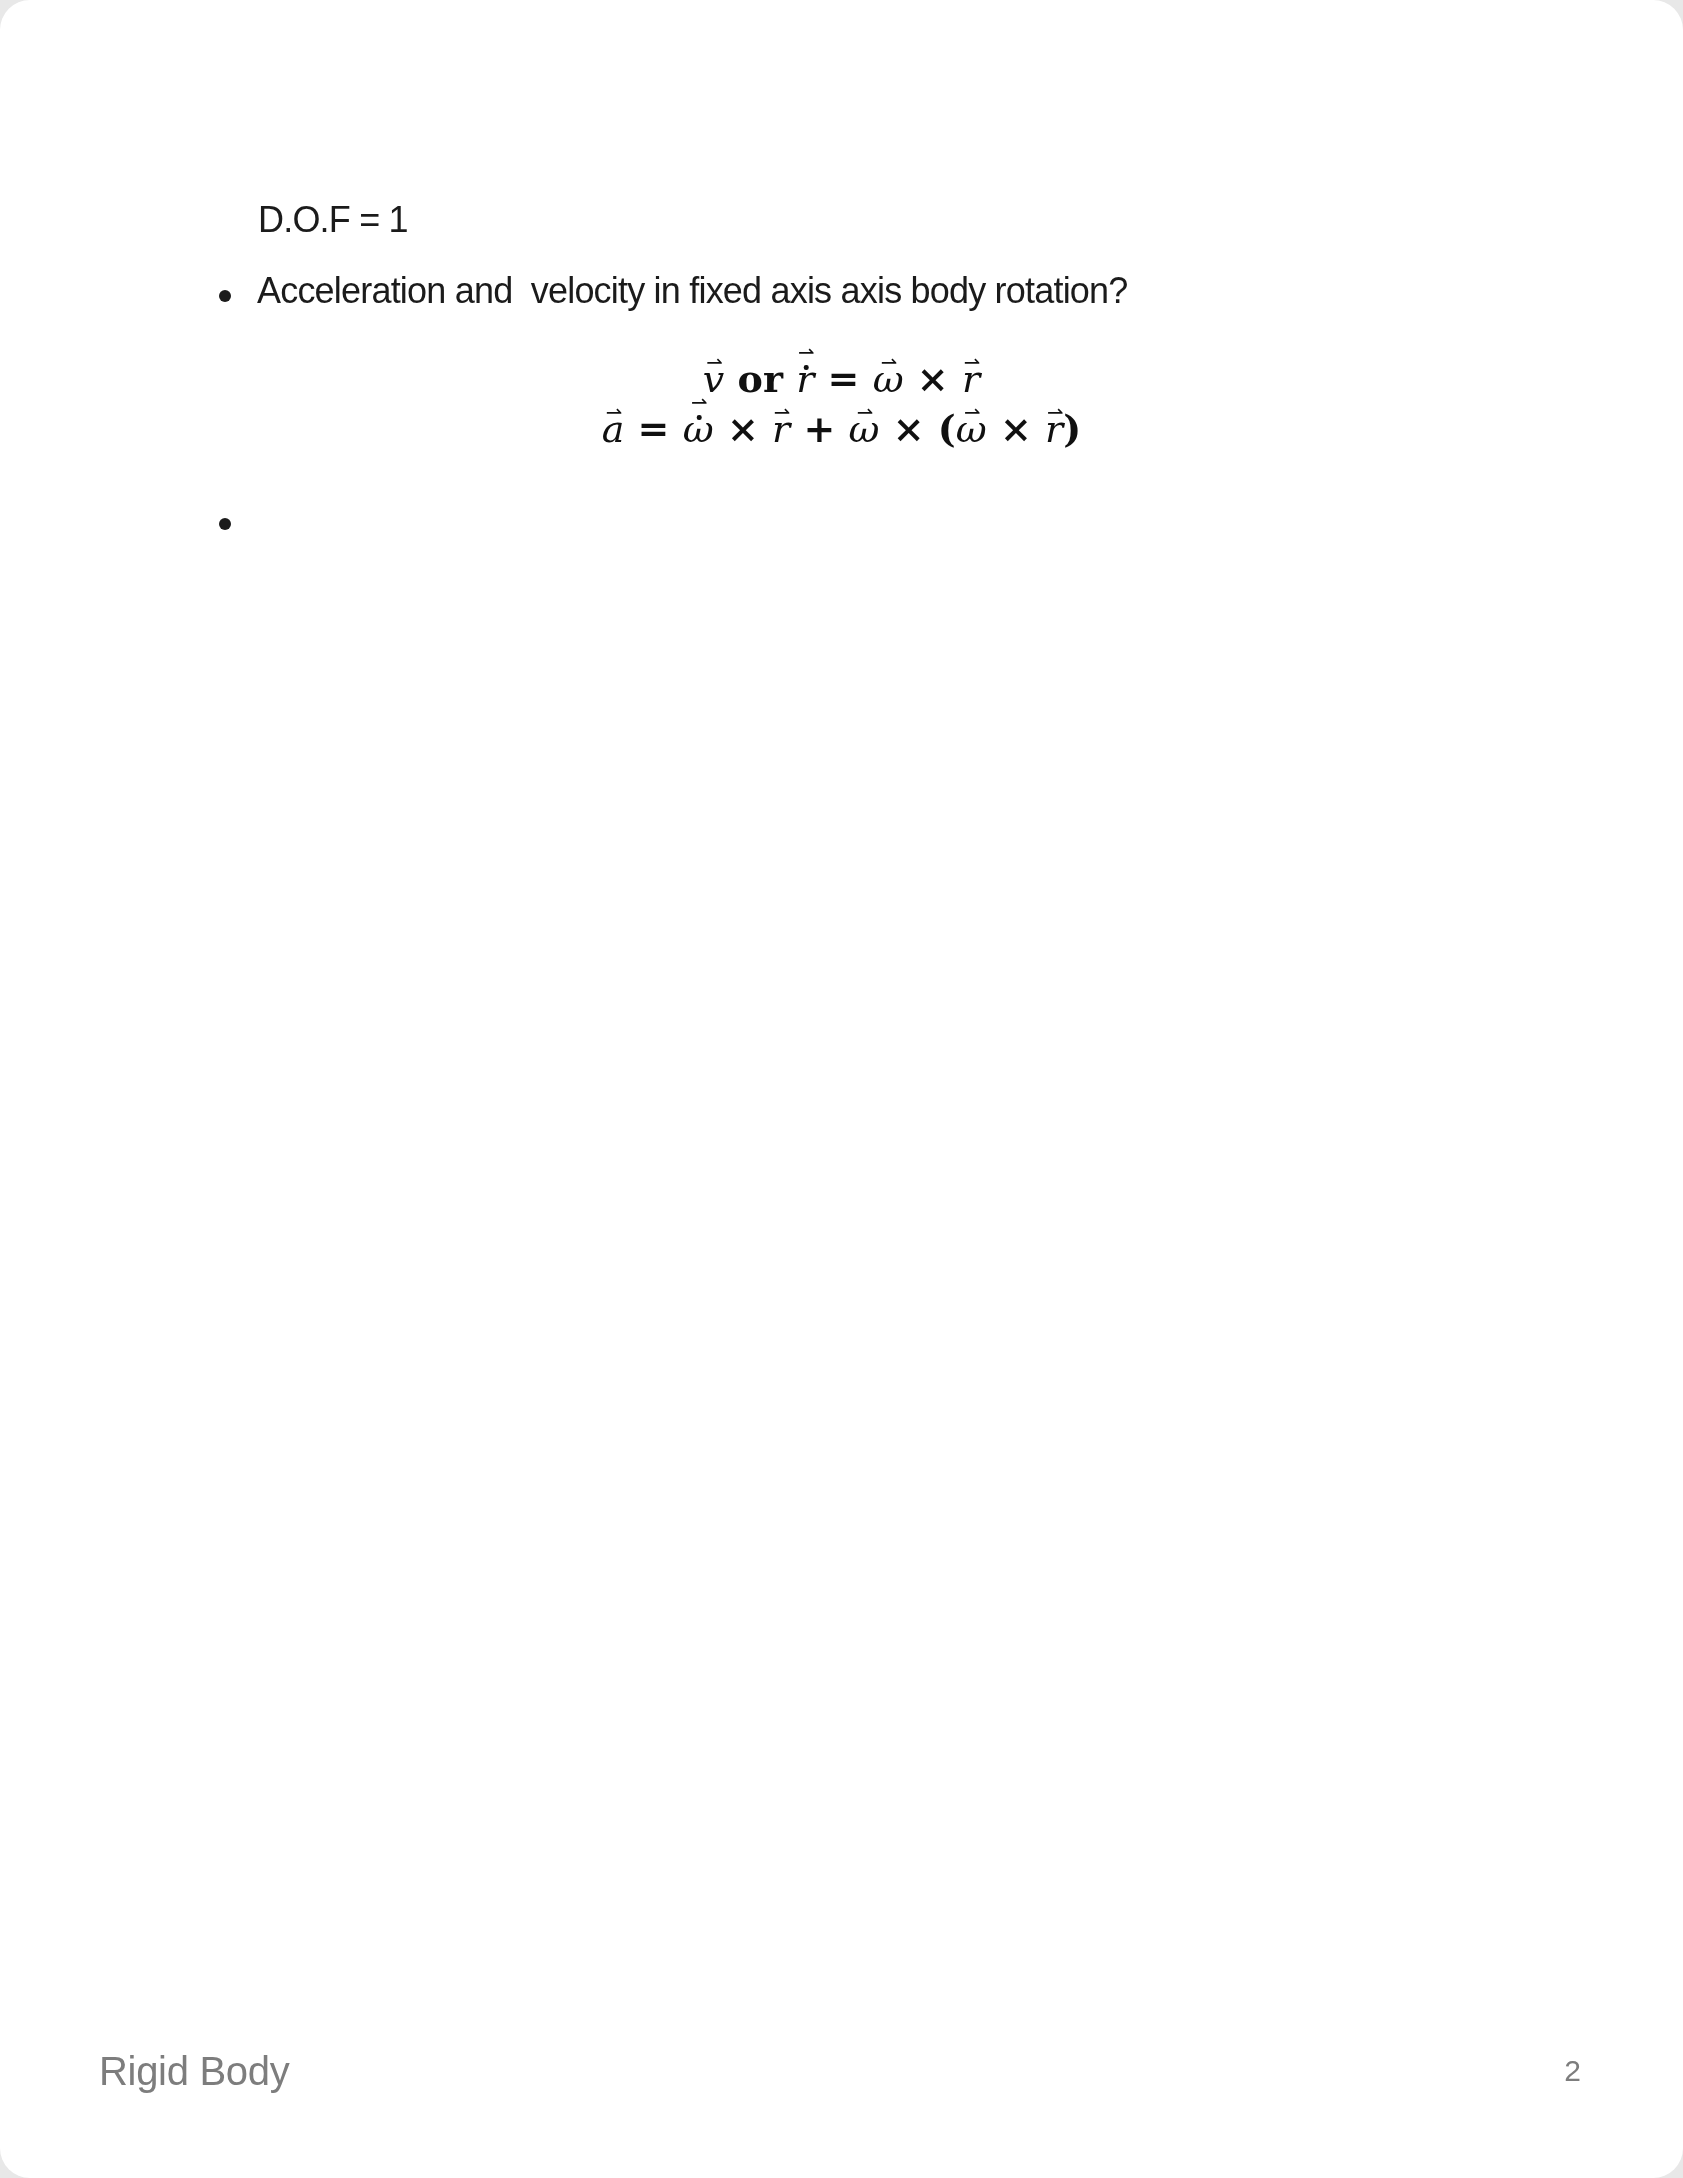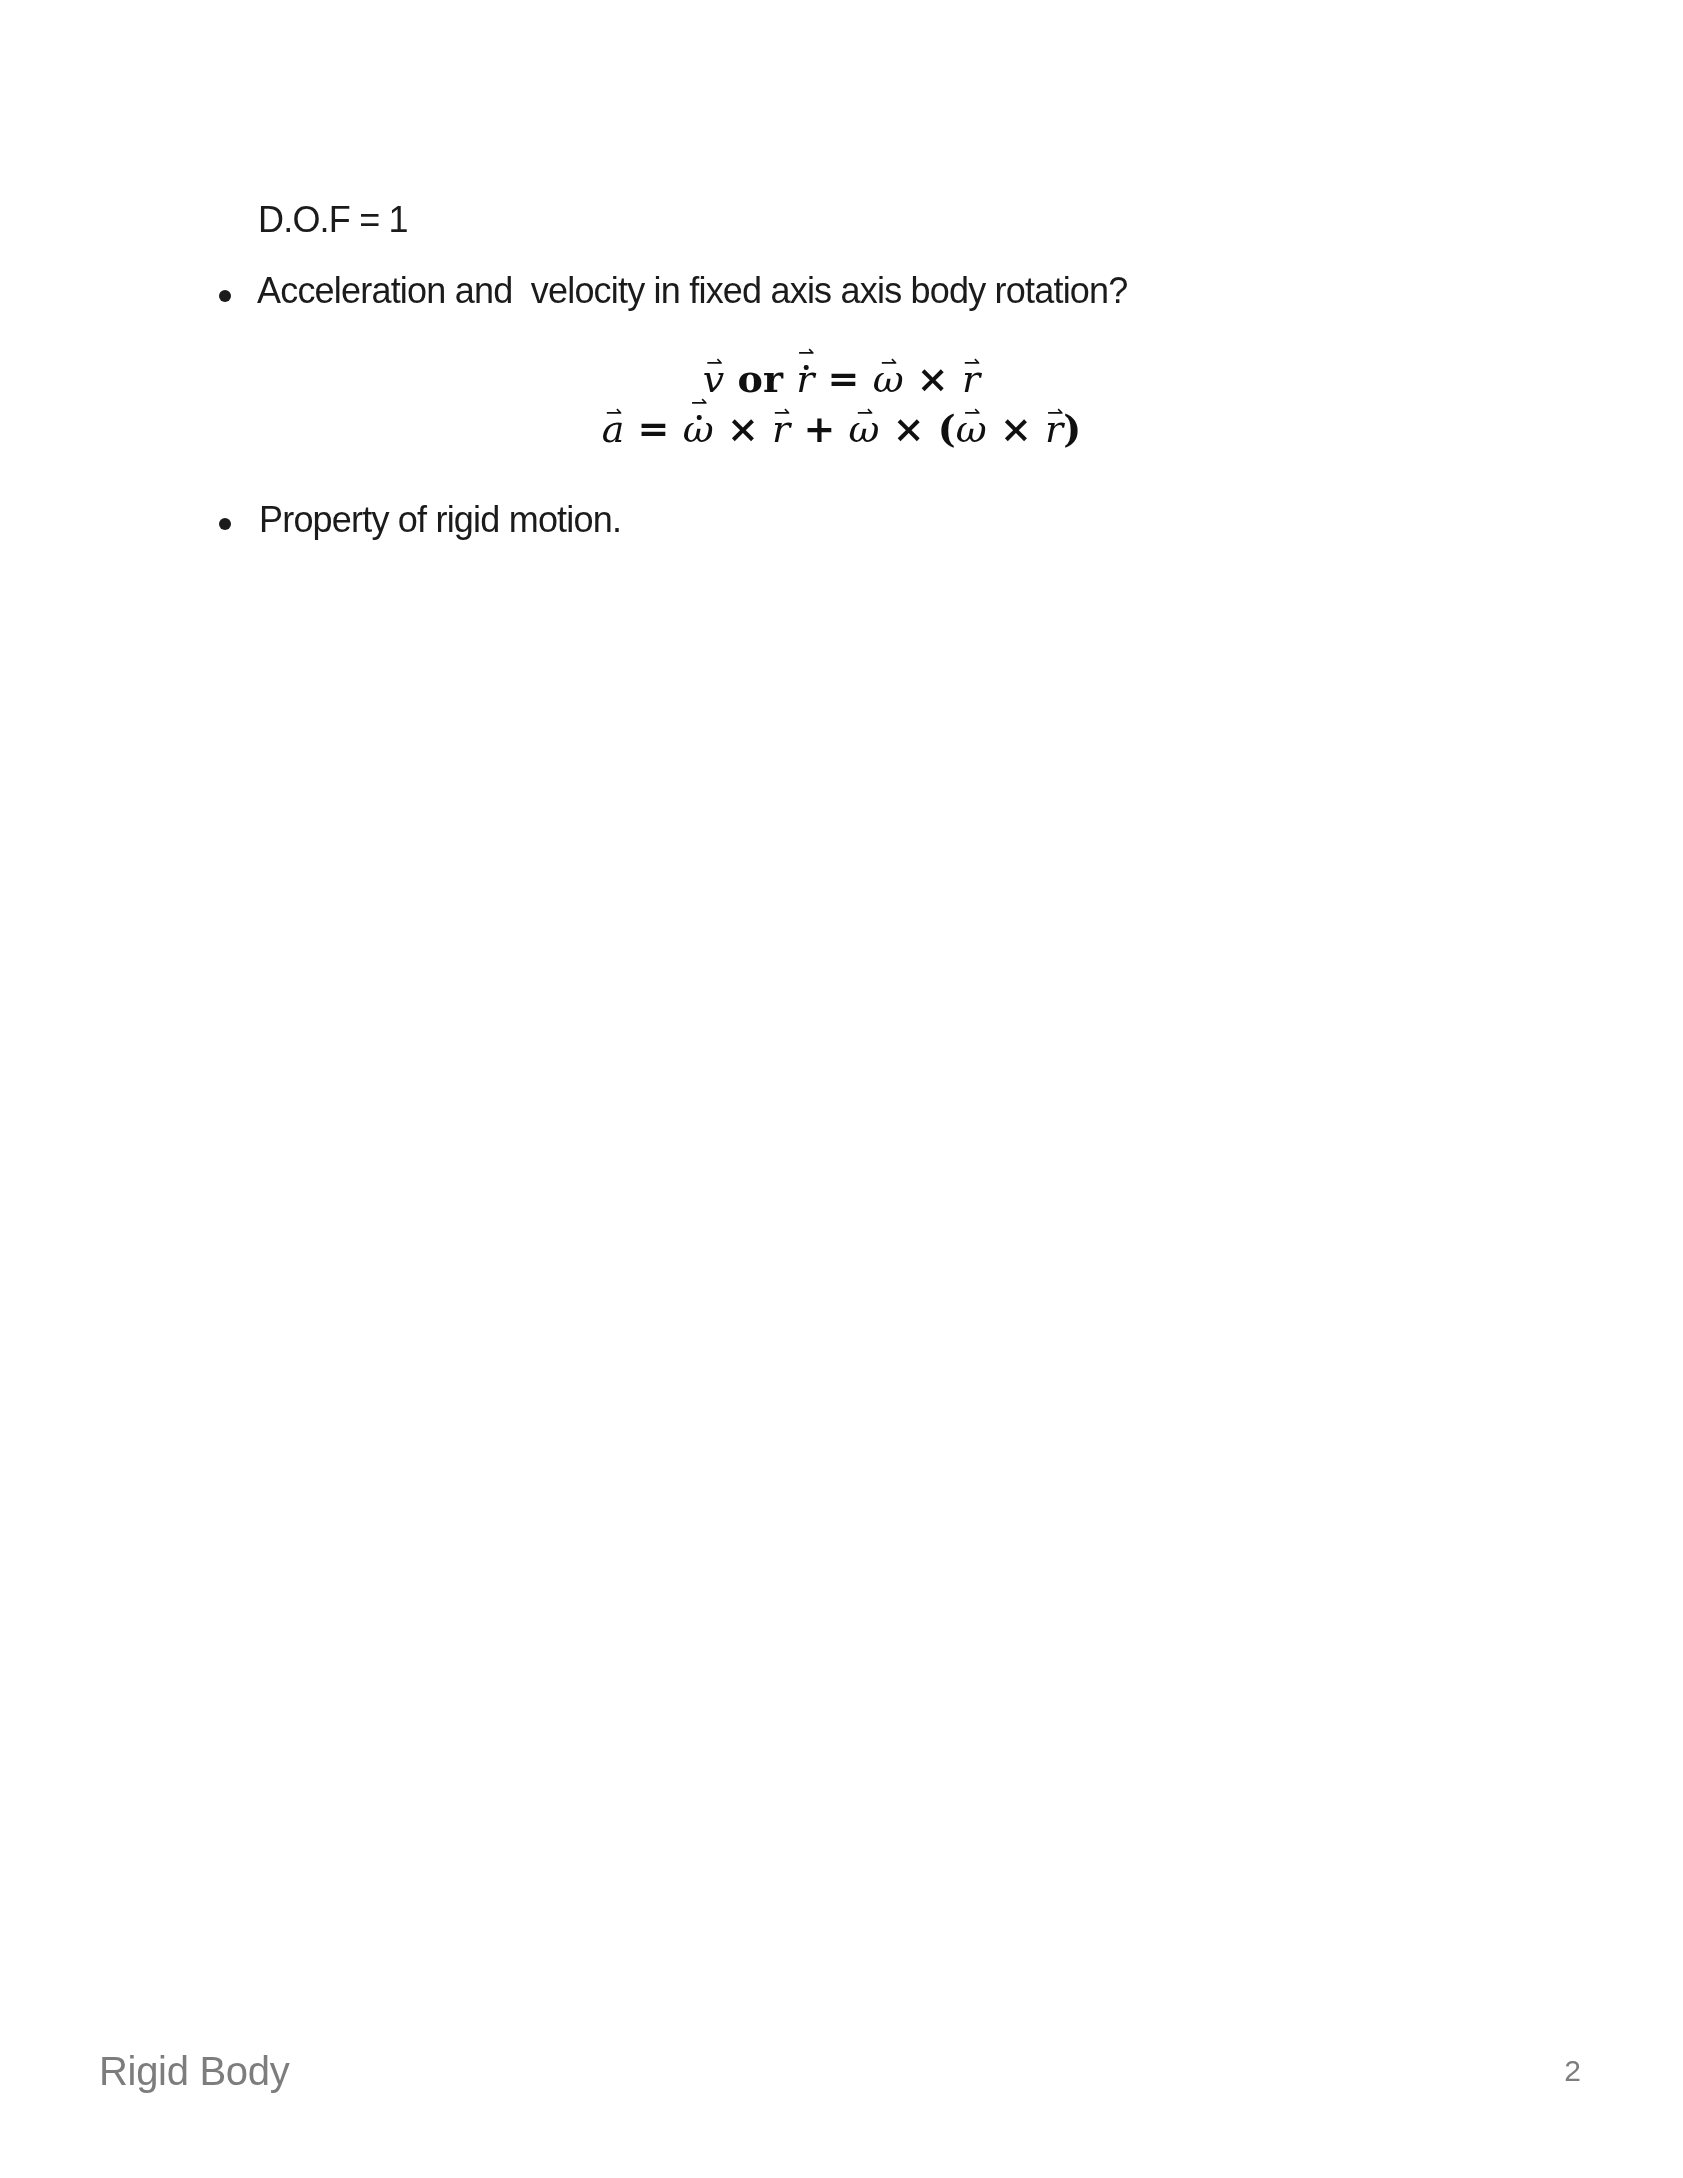--- a/index.html
+++ b/index.html
@@ -4,20 +4,21 @@
 <style>
   html, body { margin: 0; padding: 0; background: #e8e8e8; }
   .page {
     position: relative;
     width: 1683px;
     height: 2178px;
     background: var(--bg, #ffffff);
     overflow: hidden;
     font-family: "Liberation Sans", sans-serif;
     color: var(--text, #1b1b1b);
+    border-radius: 30px;
   }
   .textline {
     position: absolute;
     font-size: 36px;
     line-height: 44px;
     letter-spacing: -0.8px;
     white-space: pre;
     color: var(--text, #1b1b1b);
   }
   .bullet-dot {
@@ -107,20 +108,19 @@
 
   <span class="bullet-dot dot-1"></span>
   <div class="textline bullet-1">Acceleration and  velocity in fixed axis axis body rotation?</div>
 
   <div class="math-block">
     <div class="math-line"><span class="decorated"><span class="mtok var">v</span><span class="arrow">⇀</span></span><span class="mtok rm"> or </span><span class="decorated has-dot"><span class="mtok var">r</span><span class="ddot"></span><span class="arrow">⇀</span></span><span class="mtok rm"> = </span><span class="decorated"><span class="mtok var">ω</span><span class="arrow">⇀</span></span><span class="mtok rm"> × </span><span class="decorated"><span class="mtok var">r</span><span class="arrow">⇀</span></span></div>
     <div class="math-line"><span class="decorated"><span class="mtok var">a</span><span class="arrow">⇀</span></span><span class="mtok rm"> = </span><span class="decorated has-dot"><span class="mtok var">ω</span><span class="ddot"></span><span class="arrow">⇀</span></span><span class="mtok rm"> × </span><span class="decorated"><span class="mtok var">r</span><span class="arrow">⇀</span></span><span class="mtok rm"> + </span><span class="decorated"><span class="mtok var">ω</span><span class="arrow">⇀</span></span><span class="mtok rm"> × </span><span class="mtok rm">(</span><span class="decorated"><span class="mtok var">ω</span><span class="arrow">⇀</span></span><span class="mtok rm"> × </span><span class="decorated"><span class="mtok var">r</span><span class="arrow">⇀</span></span><span class="mtok rm">)</span></div>
   </div>
 
   <span class="bullet-dot dot-2"></span>
-  <div class="textline bullet-2">Property of rigid motion.</div>
 
 
   <div class="footer-left">Rigid Body</div>
   <div class="footer-right">2</div>
 
 </div>
 
 
 </body></html>

